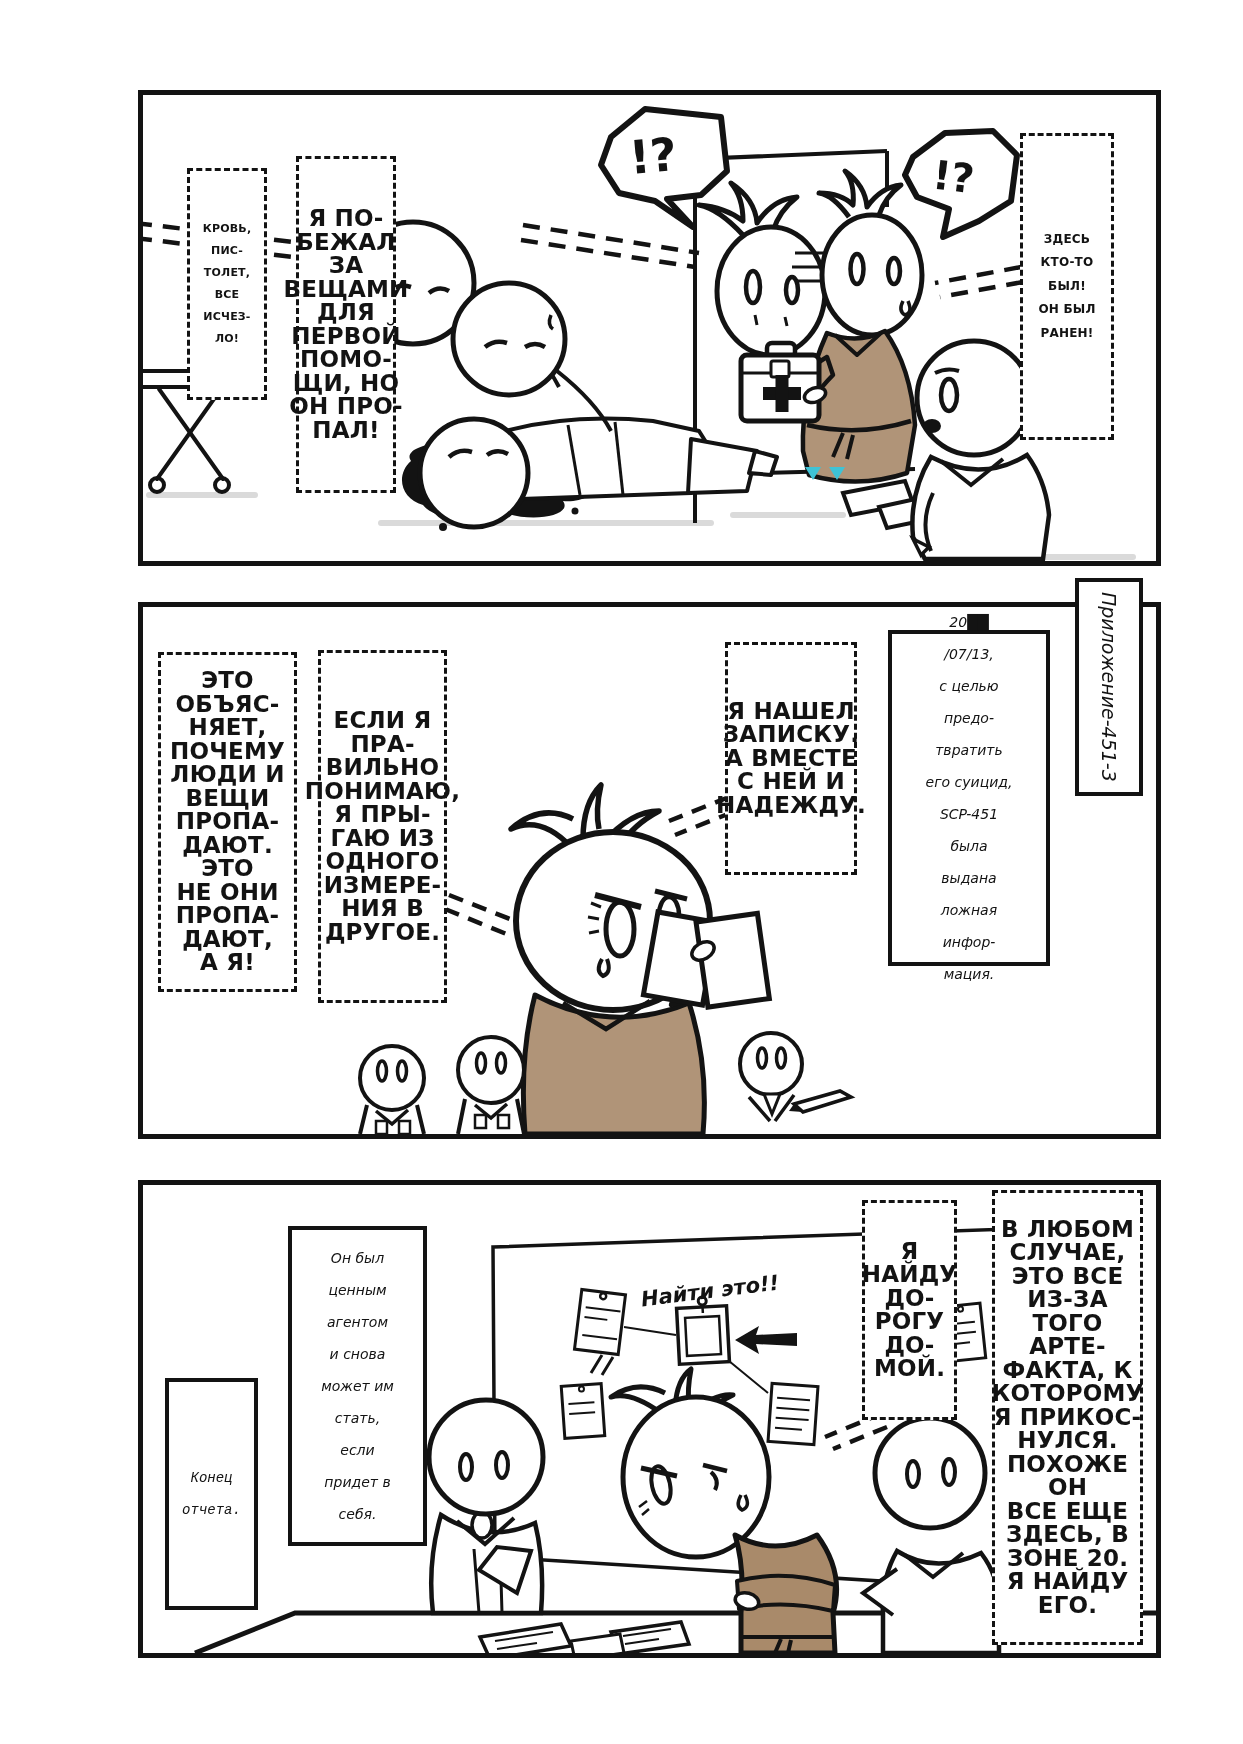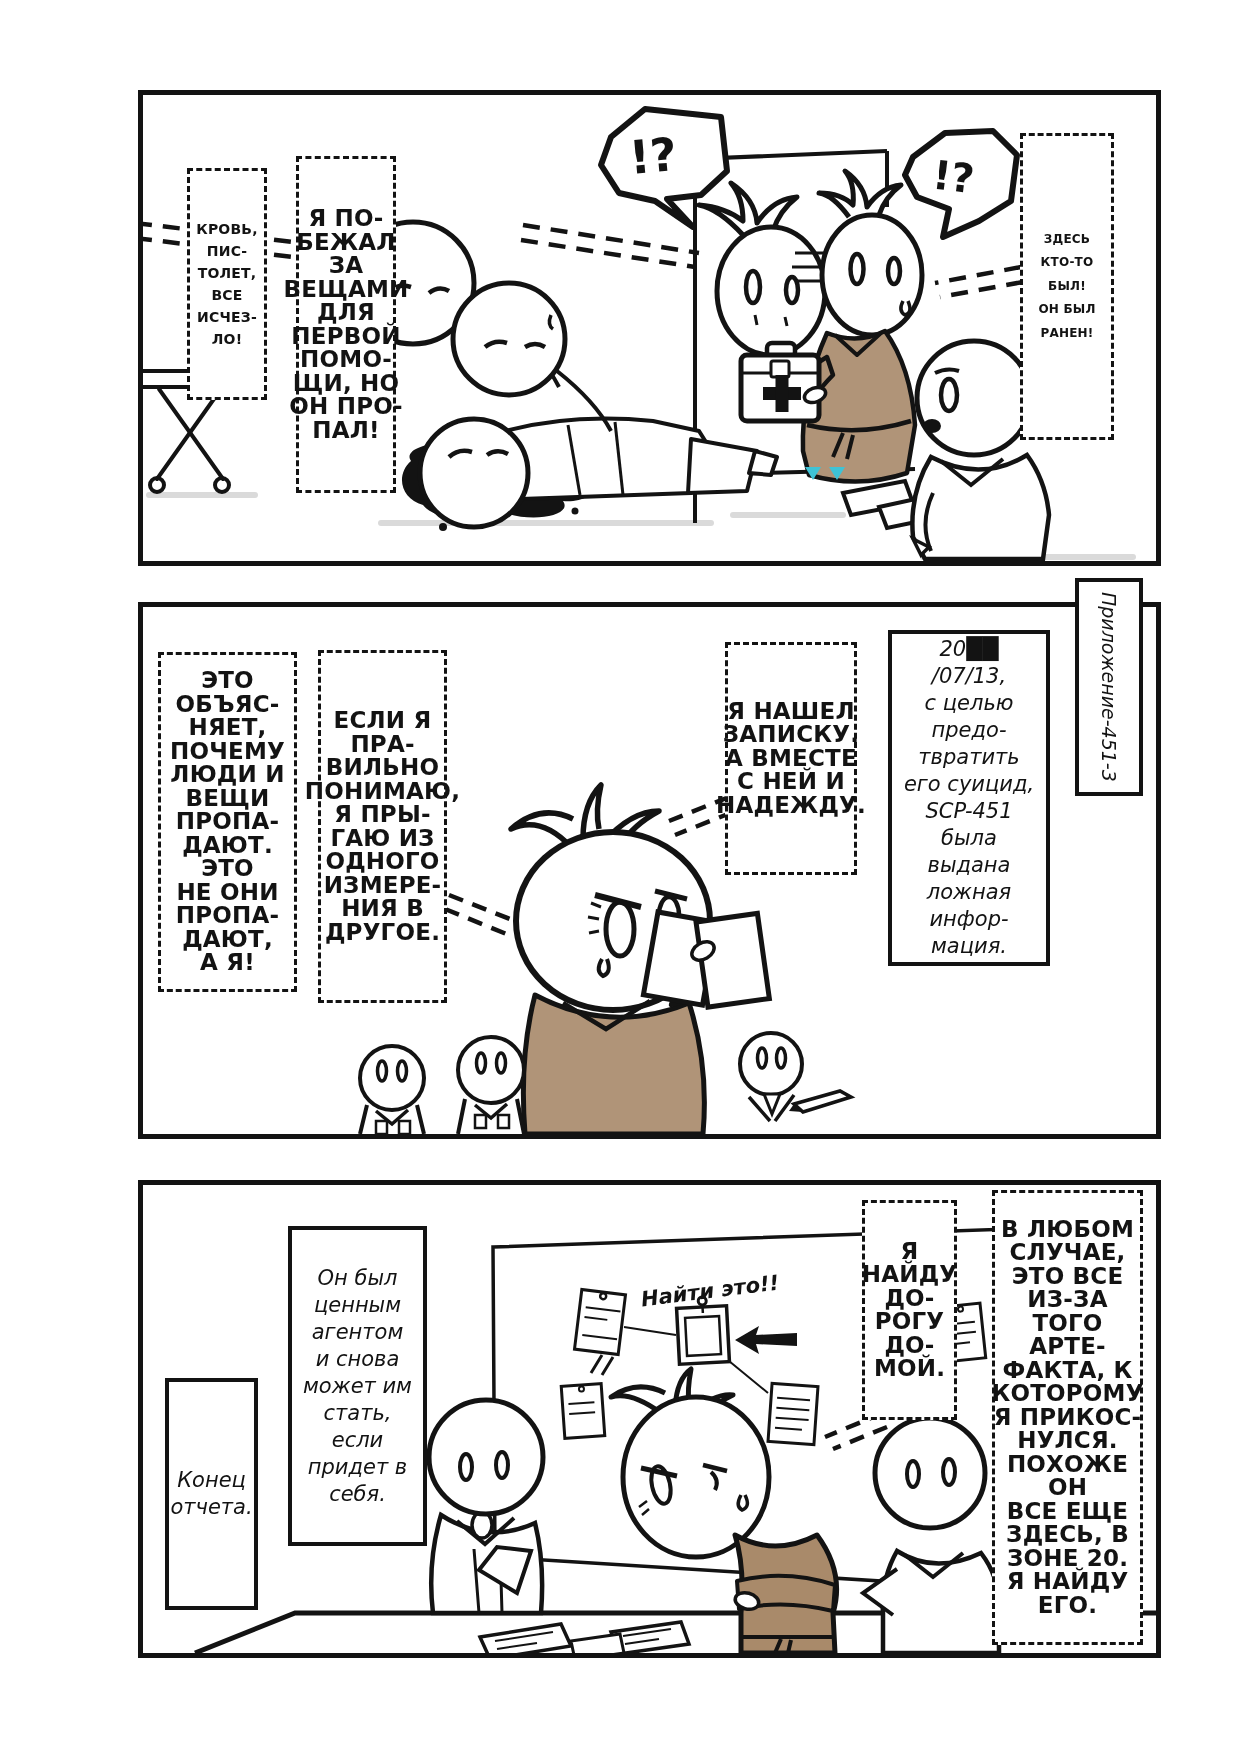--- a/index.html
+++ b/index.html
@@ -8,21 +8,21 @@
   .panel{position:absolute;border:5px solid #131313;background:#ffffff;box-sizing:border-box;}
   #panel1{left:138px;top:90px;width:1023px;height:476px;}
   #panel2{left:138px;top:602px;width:1023px;height:537px;}
   #panel3{left:138px;top:1180px;width:1023px;height:478px;}
   .art{position:absolute;left:0;top:0;width:100%;height:100%;z-index:1;}
   .txtbox{position:absolute;z-index:3;background:#ffffff;display:flex;align-items:center;justify-content:center;
           text-align:center;white-space:pre-line;box-sizing:border-box;padding:4px;color:#131313;}
   .bubble{border:3.5px dashed #131313;}
   .caption{border:4px solid #131313;font-style:italic;font-weight:400;}
   .dlg{font-weight:700;font-size:23px;line-height:23.5px;letter-spacing:0.2px;}
-  .script{font-size:21px;line-height:27px;}
+  .script{font-size:14px;line-height:32px;}
   .exclaim{position:absolute;z-index:4;font-weight:700;font-size:46px;display:flex;align-items:center;
            justify-content:center;background:transparent;}
   .sidelabel{position:absolute;left:1075px;top:578px;width:68px;height:218px;z-index:6;background:#fff;
              border:4px solid #131313;box-sizing:border-box;display:flex;align-items:center;justify-content:center;
              writing-mode:vertical-rl;text-orientation:mixed;font-style:italic;font-size:19px;color:#131313;}
   .boardnote{position:absolute;z-index:2;font-style:italic;font-weight:700;font-size:21px;
              transform:rotate(-7deg);display:flex;align-items:center;justify-content:center;}
 </style>
 </head>
 <body>
@@ -153,21 +153,21 @@
         <polygon points="468,42 502,14 578,22 584,76 558,100 524,104 550,132 512,106 476,98 458,70"></polygon>
       </g>
       <g fill="#ffffff" stroke="#131313" stroke-width="6" stroke-linejoin="round">
         <polygon points="770,62 802,38 850,36 874,60 868,106 836,126 800,142 806,114 774,102 762,80"></polygon>
       </g>
     </svg>
 
     <div class="exclaim" style="left:455px;top:18px;width:110px;height:85px;transform:rotate(-5deg);">!?</div>
     <div class="exclaim" style="left:763px;top:42px;width:95px;height:80px;font-size:40px;transform:rotate(7deg);">!?</div>
 
-    <div class="txtbox bubble dlg" style="left:44px;top:73px;width:80px;height:232px;font-size:14px;line-height:22px;">КРОВЬ,
+    <div class="txtbox bubble dlg" style="left:44px;top:73px;width:80px;height:232px;font-size:11px;line-height:22px;">КРОВЬ,
 ПИС-
 ТОЛЕТ,
 ВСЕ
 ИСЧЕЗ-
 ЛО!</div>
     <div class="txtbox bubble dlg" style="left:153px;top:61px;width:100px;height:337px;">Я ПО-
 БЕЖАЛ
 ЗА
 ВЕЩАМИ
 ДЛЯ
@@ -375,21 +375,21 @@
 
     <div class="txtbox caption script" style="left:145px;top:41px;width:139px;height:320px;">Он был
 ценным
 агентом
 и снова
 может им
 стать,
 если
 придет в
 себя.</div>
-    <div class="txtbox caption script" style="left:22px;top:193px;width:93px;height:232px;">Конец
+    <div class="txtbox caption script" style="left:22px;top:193px;width:93px;height:232px;font-family:Liberation Mono, monospace;">Конец
 отчета.</div>
     <div class="txtbox bubble dlg" style="left:719px;top:15px;width:95px;height:220px;">Я
 НАЙДУ
 ДО-
 РОГУ
 ДО-
 МОЙ.</div>
     <div class="txtbox bubble dlg" style="left:849px;top:5px;width:151px;height:455px;">В ЛЮБОМ
 СЛУЧАЕ,
 ЭТО ВСЕ

